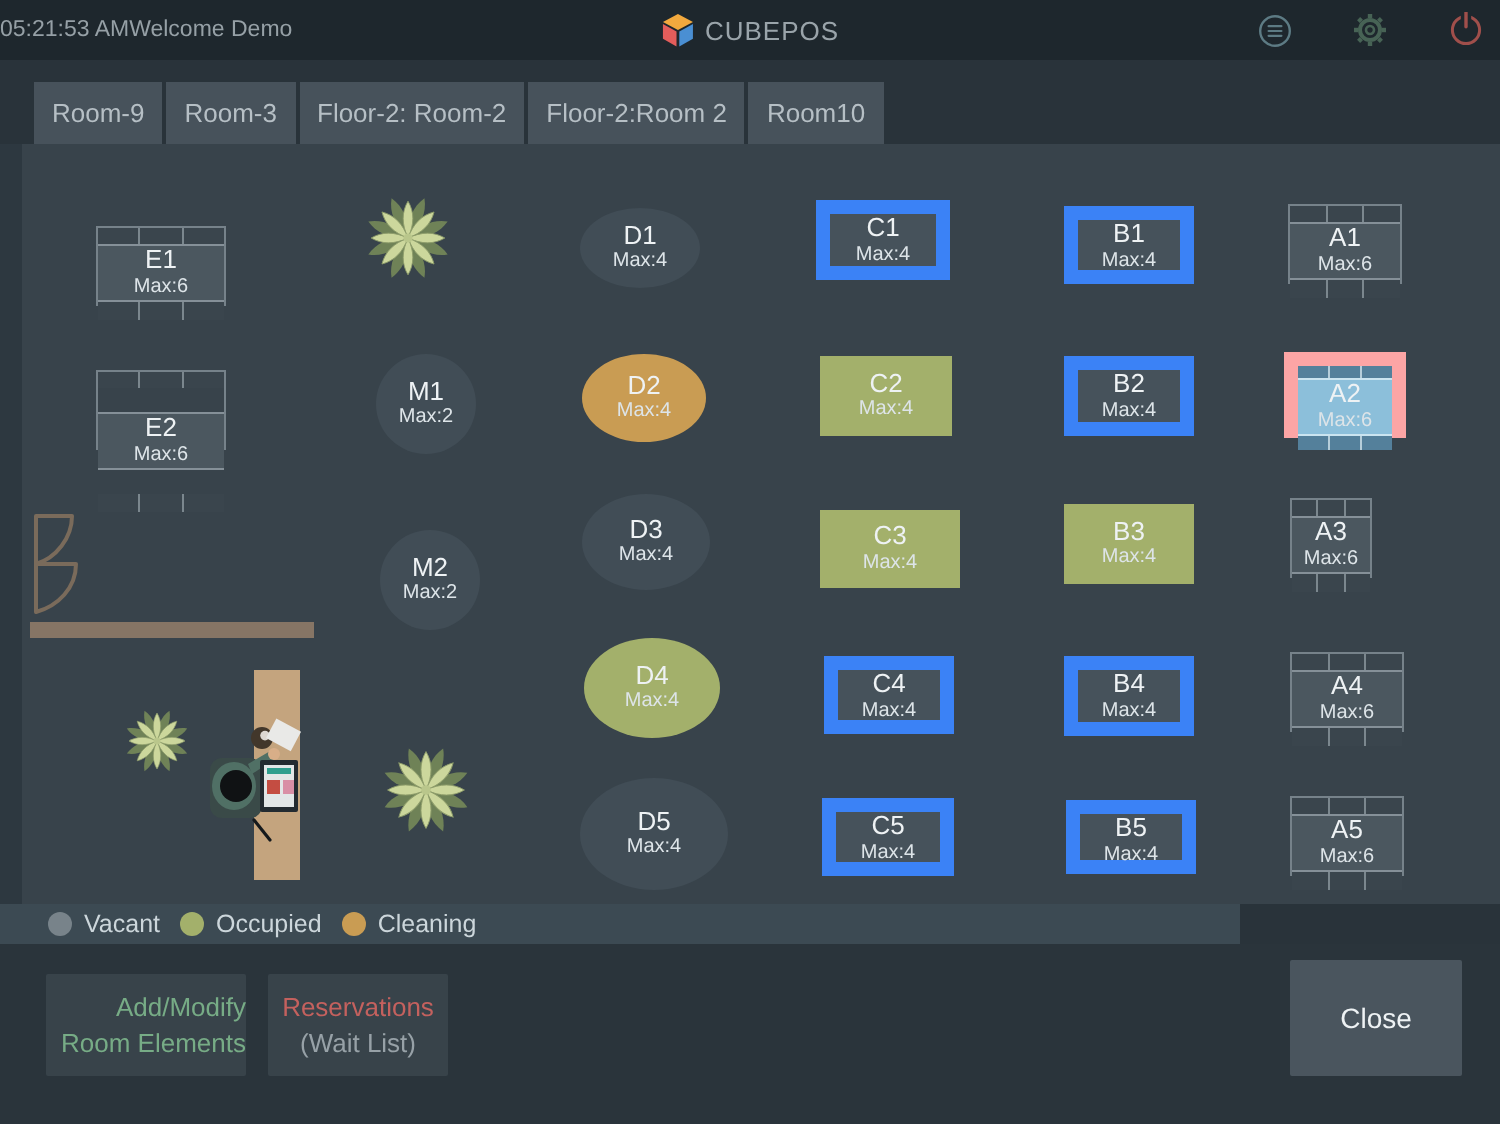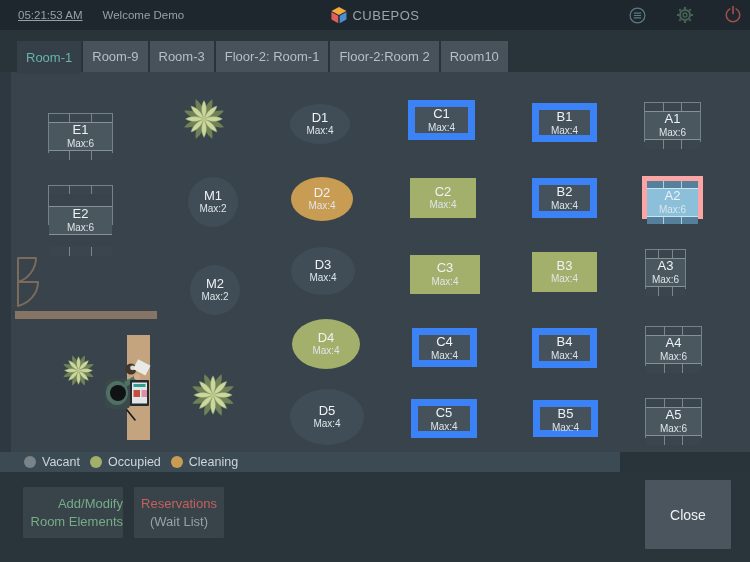--- a/index.html
+++ b/index.html
@@ -6,22 +6,22 @@
   html,body { width:750px; height:562px; overflow:hidden; }
   body {
     position:relative;
     background:#29333a;
     font-family:"Liberation Sans","DejaVu Sans",sans-serif;
     -webkit-font-smoothing:antialiased;
   }
   
   .header { position:absolute; top:0; left:0; width:750px; height:30px;
             background:#1e272d; display:flex; align-items:center; z-index:5; }
-  .h-time { margin-left:18px; color:#96a0a6; font-size:11.5px;text-decoration:underline; }
-  .h-welcome { margin-left:20px; color:#96a0a6; font-size:11.5px; }
+  .h-time { margin-left:0; color:#96a0a6; font-size:11.5px; }
+  .h-welcome { color:#96a0a6; font-size:11.5px; }
   .brand-wrap { position:absolute; left:50%; top:0; height:30px; transform:translateX(-50%);
                 display:flex; align-items:center; gap:5px; }
   .brand-txt { color:#9aa4aa; font-size:13px; letter-spacing:.5px; }
   .h-icons { position:absolute; right:8px; top:0; height:30px; display:flex; align-items:center; gap:30px; }
   .h-icons svg { display:block; cursor:pointer; }
   
   .tabs { position:absolute; top:41px; left:17px; display:flex; gap:2px; z-index:4; }
   .tab { height:31px; padding:0 9px; min-width:60px; background:#47525b; color:#b6bfc5;
          font-size:13px; display:flex; align-items:center; justify-content:center; cursor:pointer; }
   .tab.active { background:#343f47; color:#68b3ab; height:33px; }
@@ -36,40 +36,40 @@
   .tname { font-size:13px; line-height:1.15; }
   .tmax  { font-size:10px; line-height:1.2; color:#dde4e8; }
   .shape-rect.st-vacant   { background:#46525b; border:7px solid #3b82f6; }
   .shape-ellipse, .shape-circle { border-radius:50%; }
   .shape-ellipse.st-vacant, .shape-circle.st-vacant { background:#414d56; }
   .st-occupied { background:#a3b06b !important; border-color:#aeb977 !important; }
   .st-cleaning { background:#c99c53 !important; }
   
   .shape-grid6 { border:1px solid #76828a; --gl:rgba(205,215,222,.45);
                  --cell:#3a454d; --bandbg:#4b575f; }
-  .shape-grid6.st-selected { border:5px solid #fca5a5; --gl:rgba(235,247,252,.65);
+  .shape-grid6.st-selected { border:7px solid #fca5a5; --gl:rgba(235,247,252,.65);
                  --cell:#54809b; --bandbg:#8cbfda; }
   .shape-grid6 .seats { flex:0 0 22%; display:flex; width:100%; }
   .shape-grid6 .seats i { flex:1; background:var(--cell); }
   .shape-grid6 .seats i + i { border-left:1px solid var(--gl); }
   .shape-grid6 .band { background:var(--bandbg); border-top:1px solid var(--gl); border-bottom:1px solid var(--gl); }
   
   .legendbar { position:absolute; top:452px; left:0; width:620px; height:20px; background:#3c4a53;
                display:flex; align-items:center; padding-left:24px; gap:10px; }
   .legend-item { display:flex; align-items:center; gap:6px; color:#ccd6db; font-size:12.5px; }
   .legend-dot { width:12px; height:12px; border-radius:50%; }
   
   .footer { position:absolute; top:472px; left:0; width:750px; height:90px; background:#2a343b; }
   .btn { position:absolute; display:flex; flex-direction:column; align-items:center; justify-content:center;
          text-align:center; cursor:pointer; border-radius:1px; }
   .btn-add { left:23px; top:15px; width:100px; height:51px; background:#38434a;
              color:#77ac86; font-size:13px; line-height:1.32;align-items:flex-end; }
   .btn-res { left:134px; top:15px; width:90px; height:51px; background:#38434a; font-size:13px; line-height:1.32; }
   .res1 { color:#c4615e; } .res2 { color:#97a1a7; }
-  .btn-close { right:19px; top:8px; width:86px; height:69px; background:#4a555e;
+  .btn-close { right:19px; top:8px; width:86px; height:58px; background:#4a555e;
                color:#eef2f4; font-size:14px; }
 </style>
 </head>
 <body>
 
 <div class="header">
   <span class="h-time">05:21:53 AM</span>
   <span class="h-welcome">Welcome Demo</span>
   <div class="brand-wrap">
     <svg width="17" height="18" viewBox="0 0 17 18">
@@ -104,24 +104,23 @@
     </svg>
     <svg width="18" height="18" viewBox="-9 -9 18 18">
       <circle r="6.8" fill="none" stroke="#a04f4b" stroke-width="1.5"></circle>
       <rect x="-2.6" y="-9" width="5.2" height="4" fill="#1e272d"></rect>
       <line x1="0" y1="-8.6" x2="0" y2="-1.6" stroke="#a04f4b" stroke-width="1.7" stroke-linecap="round"></line>
     </svg>
   </div>
 </div>
 
 <div class="tabs" id="tabs">
-    <div class="tab active">Room-1</div>
     <div class="tab">Room-9</div>
     <div class="tab">Room-3</div>
-    <div class="tab">Floor-2: Room-1</div>
+    <div class="tab">Floor-2: Room-2</div>
     <div class="tab">Floor-2:Room 2</div>
     <div class="tab">Room10</div>
   </div>
 
 <div class="canvas" id="canvas">
   <svg width="0" height="0" style="position:absolute">
     <defs>
       <symbol id="plantSym" viewBox="-30 -30 60 60">
         <g fill="#6f8257">
           <path d="M0,0 C5,-10 5,-20 0,-28 C-5,-20 -5,-10 0,0" transform="rotate(22.5)"></path>

